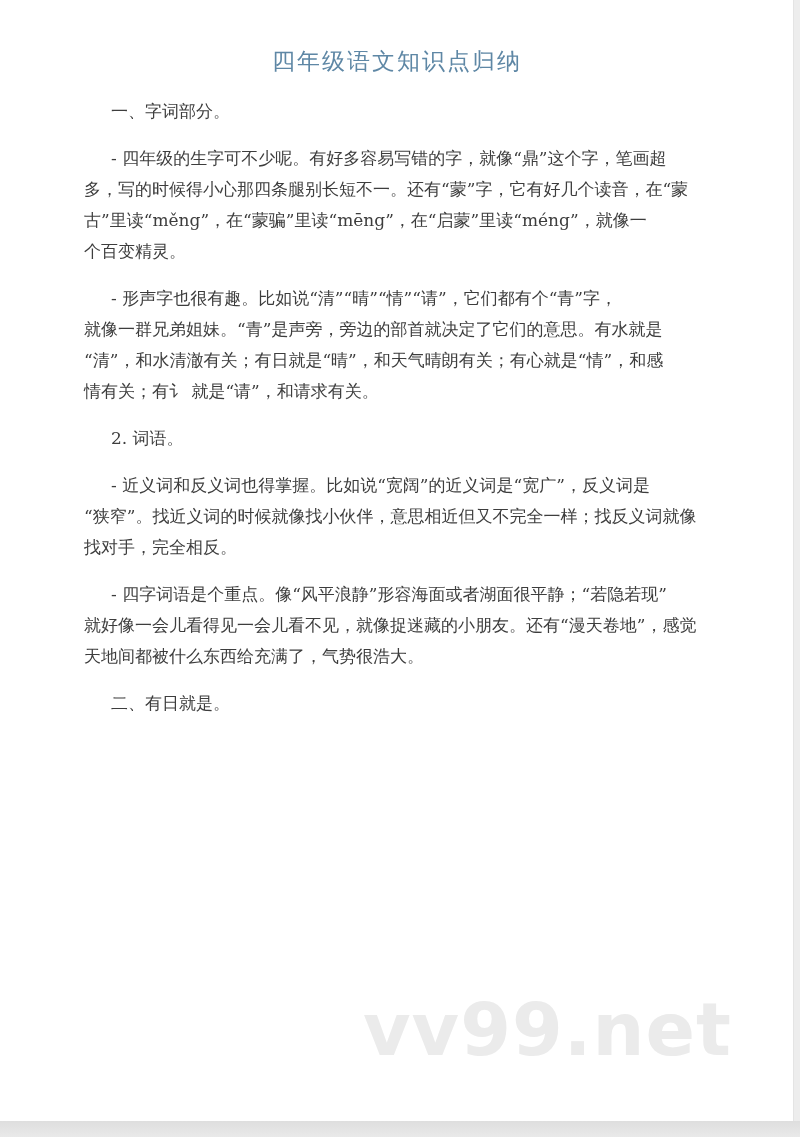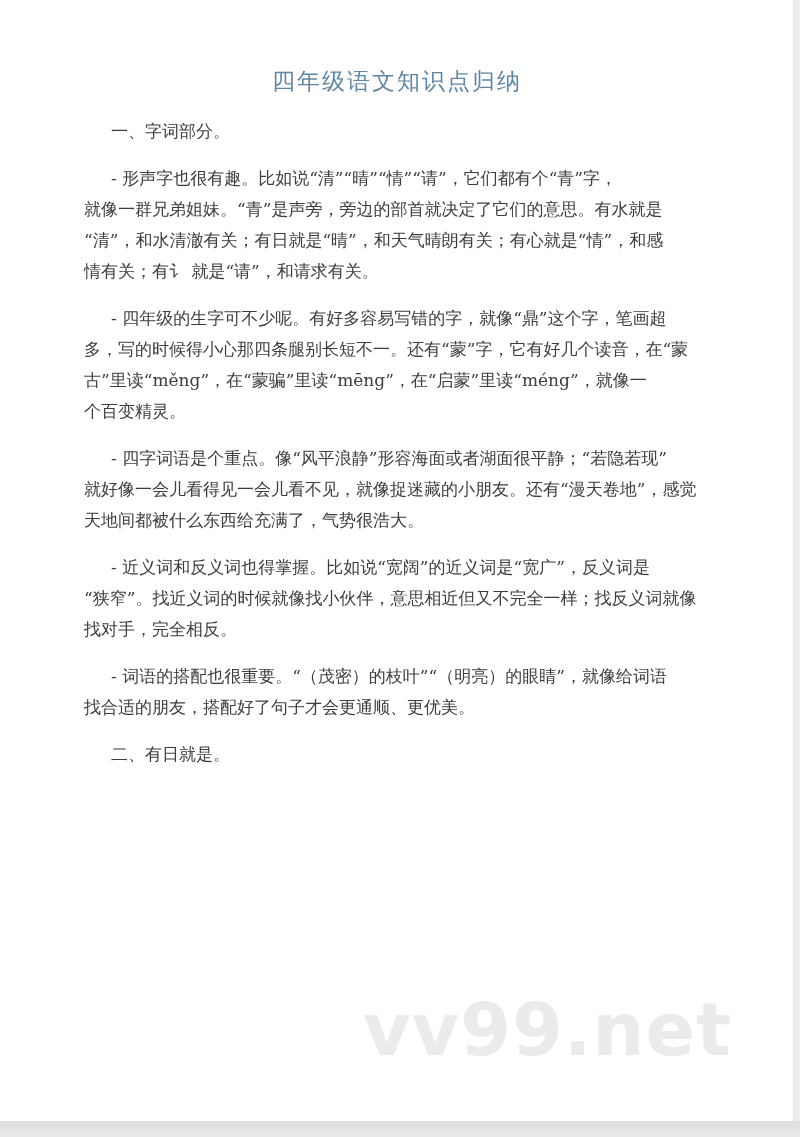--- a/index.html
+++ b/index.html
@@ -12,21 +12,21 @@
     overflow: hidden;
   }
   .page {
     position: absolute;
     left: 0; top: 0;
     width: 794px; height: 1121px;
     background: #ffffff;
   }
   .doc-title {
     margin: 0;
-    padding-top: 64px;
+    padding-top: 44px;
     text-align: center;
     font-size: 23px;
     line-height: 34px;
     font-weight: normal;
     color: #5e87a5;
     letter-spacing: 2px;
   }
   .doc-body {
     padding: 18px 88px 0 84px;
     font-size: 17px;
@@ -73,50 +73,49 @@
   <h1 class="doc-title">四年级语文知识点归纳</h1>
 
   <div class="doc-body">
 
     <div class="block">
       <div class="heading-line">一、字词部分。</div>
     </div>
 
 
     <div class="block">
+      <div class="para-line first">- 四年级的生字可不少呢。有好多容易写错的字，就像“鼎”这个字，笔画超</div>
+      <div class="para-line">多，写的时候得小心那四条腿别长短不一。还有“蒙”字，它有好几个读音，在“蒙</div>
+      <div class="para-line">古”里读“měng”，在“蒙骗”里读“mēng”，在“启蒙”里读“méng”，就像一</div>
+      <div class="para-line">个百变精灵。</div>
+    </div>
+
+    <div class="block">
       <div class="para-line first">- 形声字也很有趣。比如说“清”“晴”“情”“请”，它们都有个“青”字，</div>
       <div class="para-line">就像一群兄弟姐妹。“青”是声旁，旁边的部首就决定了它们的意思。有水就是</div>
       <div class="para-line">“清”，和水清澈有关；有日就是“晴”，和天气晴朗有关；有心就是“情”，和感</div>
       <div class="para-line">情有关；有讠 就是“请”，和请求有关。</div>
     </div>
 
     <div class="block">
-      <div class="para-line first">- 四年级的生字可不少呢。有好多容易写错的字，就像“鼎”这个字，笔画超</div>
-      <div class="para-line">多，写的时候得小心那四条腿别长短不一。还有“蒙”字，它有好几个读音，在“蒙</div>
-      <div class="para-line">古”里读“měng”，在“蒙骗”里读“mēng”，在“启蒙”里读“méng”，就像一</div>
-      <div class="para-line">个百变精灵。</div>
-    </div>
-
-
-    <div class="block">
-      <div class="para-line first">- 四字词语是个重点。像“风平浪静”形容海面或者湖面很平静；“若隐若现”</div>
-      <div class="para-line">就好像一会儿看得见一会儿看不见，就像捉迷藏的小朋友。还有“漫天卷地”，感觉</div>
-      <div class="para-line">天地间都被什么东西给充满了，气势很浩大。</div>
+      <div class="heading-line">2. 词语。</div>
     </div>
 
     <div class="block">
       <div class="para-line first">- 近义词和反义词也得掌握。比如说“宽阔”的近义词是“宽广”，反义词是</div>
       <div class="para-line">“狭窄”。找近义词的时候就像找小伙伴，意思相近但又不完全一样；找反义词就像</div>
       <div class="para-line">找对手，完全相反。</div>
     </div>
 
     <div class="block">
-      <div class="para-line first">- 词语的搭配也很重要。“（茂密）的枝叶”“（明亮）的眼睛”，就像给词语</div>
-      <div class="para-line">找合适的朋友，搭配好了句子才会更通顺、更优美。</div>
+      <div class="para-line first">- 四字词语是个重点。像“风平浪静”形容海面或者湖面很平静；“若隐若现”</div>
+      <div class="para-line">就好像一会儿看得见一会儿看不见，就像捉迷藏的小朋友。还有“漫天卷地”，感觉</div>
+      <div class="para-line">天地间都被什么东西给充满了，气势很浩大。</div>
     </div>
+
 
     <div class="block">
       <div class="heading-line">二、有日就是。</div>
     </div>
 
 
   </div>
 
   <div class="watermark">vv99.net</div>
 </div>

